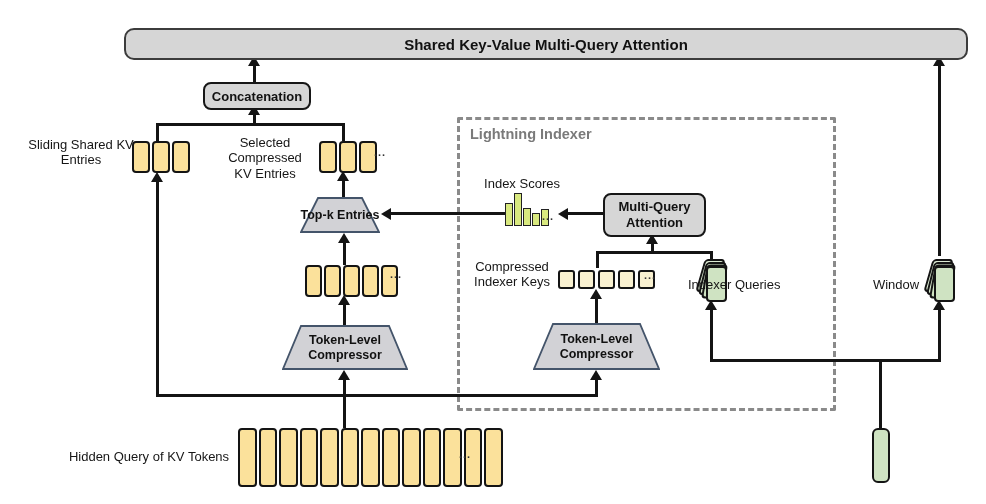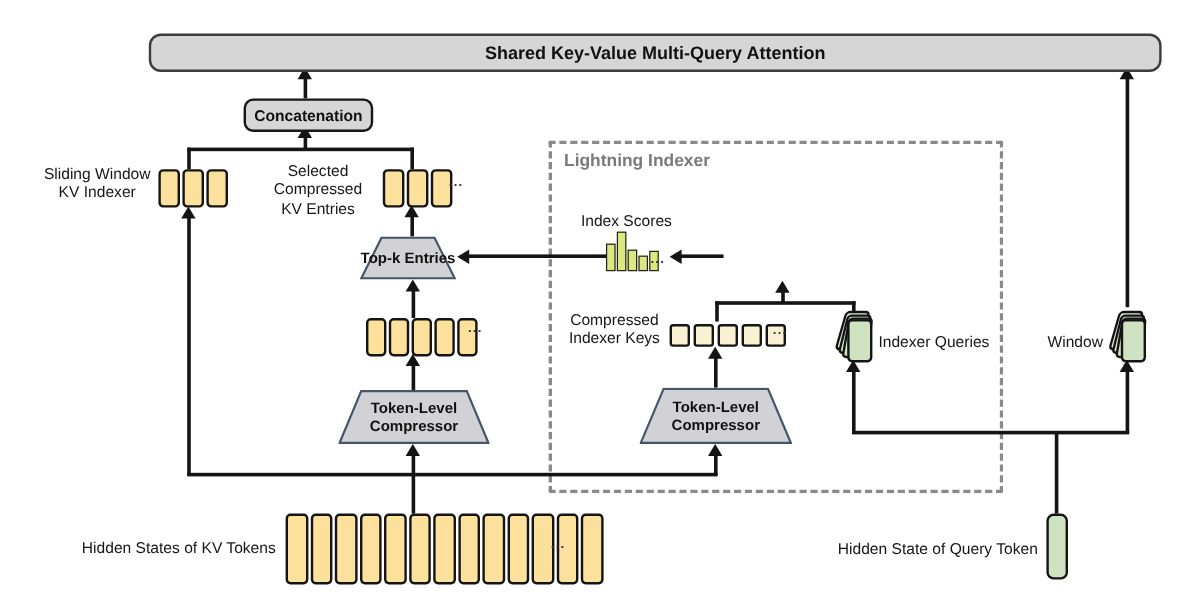--- a/index.html
+++ b/index.html
@@ -112,21 +112,21 @@
   <div class="vline" style="left:938px;top:308px;height:53px;"></div>
   <div class="ah ah-up" style="left:933px;top:300px;"></div>
 
   <div class="vline" style="left:938px;top:64px;height:192px;"></div>
   <div class="ah ah-up" style="left:933px;top:56px;"></div>
 
   <div class="gbox" style="left:124px;top:28px;width:840px;height:28px;font-size:15px;">Shared Key-Value Multi-Query Attention</div>
 
   <div class="gbox black-border" style="left:203px;top:82px;width:104px;height:24px;font-size:13px;">Concatenation</div>
 
-  <div class="lbl" style="left:28px;top:137px;width:106px;">Sliding Window KV Indexer</div>
+  <div class="lbl" style="left:28px;top:137px;width:106px;">Sliding Shared KV Entries</div>
   <div class="tokgroup tok-md" style="left:132px;top:141px;">
       <div class="token"></div>
       <div class="token"></div>
       <div class="token"></div>
     </div>
 
   <div class="lbl" style="left:218px;top:135px;width:94px;">Selected Compressed KV Entries</div>
   <div class="tokgroup tok-md" style="left:319px;top:141px;">
       <div class="token"></div>
       <div class="token"></div>
@@ -160,20 +160,21 @@
   <div class="lbl" style="left:470px;top:176px;width:104px;">Index Scores</div>
   <div class="bars" style="left:505px;top:194px;height:32px;">
       <div class="bar" style="height: 21px;"></div>
       <div class="bar" style="height: 31px;"></div>
       <div class="bar" style="height: 16px;"></div>
       <div class="bar" style="height: 11px;"></div>
       <div class="bar" style="height: 15px;"></div>
     </div>
   <div class="dots" style="left:542px;top:210px;">...</div>
 
+  <div class="gbox black-border" style="left:603px;top:193px;width:99px;height:40px;font-size:13px;line-height:1.25;">Multi-Query Attention</div>
 
   <div class="lbl" style="left:462px;top:259px;width:100px;">Compressed Indexer Keys</div>
   <div class="tokgroup tok-key" style="left:558px;top:270px;">
       <div class="token"></div>
       <div class="token"></div>
       <div class="token"></div>
       <div class="token"></div>
       <div class="token"></div>
     </div>
   <div class="dots" style="left:644px;top:269px;">...</div>
@@ -184,44 +185,43 @@
     </svg>
     <div class="lbl-in">Token-Level Compressor</div>
   </div>
 
   <div class="stack" style="left:695px;top:264px;width:32px;height:38px;">
     <div class="scard b1"></div>
     <div class="scard b2"></div>
     <div class="scard b3"></div>
     <div class="scard"></div>
   </div>
-  <div class="lbl" style="left:732px;top:277px;width:96px;text-align:left;">Indexer Queries</div>
+  <div class="lbl" style="left:688px;top:277px;width:96px;text-align:left;">Indexer Queries</div>
 
   <div class="stack" style="left:923px;top:264px;width:32px;height:38px;">
     <div class="scard b1"></div>
     <div class="scard b2"></div>
     <div class="scard b3"></div>
     <div class="scard"></div>
   </div>
   <div class="lbl" style="left:872px;top:277px;width:48px;">Window</div>
 
-  <div class="lbl" style="left:60px;top:449px;width:178px;">Hidden States of KV Tokens</div>
+  <div class="lbl" style="left:60px;top:449px;width:178px;">Hidden Query of KV Tokens</div>
   <div class="tokgroup tok-big" style="left:238px;top:428px;">
       <div class="token"></div>
       <div class="token"></div>
       <div class="token"></div>
       <div class="token"></div>
       <div class="token"></div>
       <div class="token"></div>
       <div class="token"></div>
       <div class="token"></div>
       <div class="token"></div>
       <div class="token"></div>
       <div class="token"></div>
       <div class="token"></div>
       <div class="token"></div>
     </div>
   <div class="dots" style="left:459px;top:448px;">...</div>
 
-  <div class="lbl" style="left:694px;top:450px;width:175px;">Hidden State of Query Token</div>
   <div class="qtoken" style="left:872px;top:428px;width:14px;height:51px;"></div>
 
 </div>
 
 </body></html>

